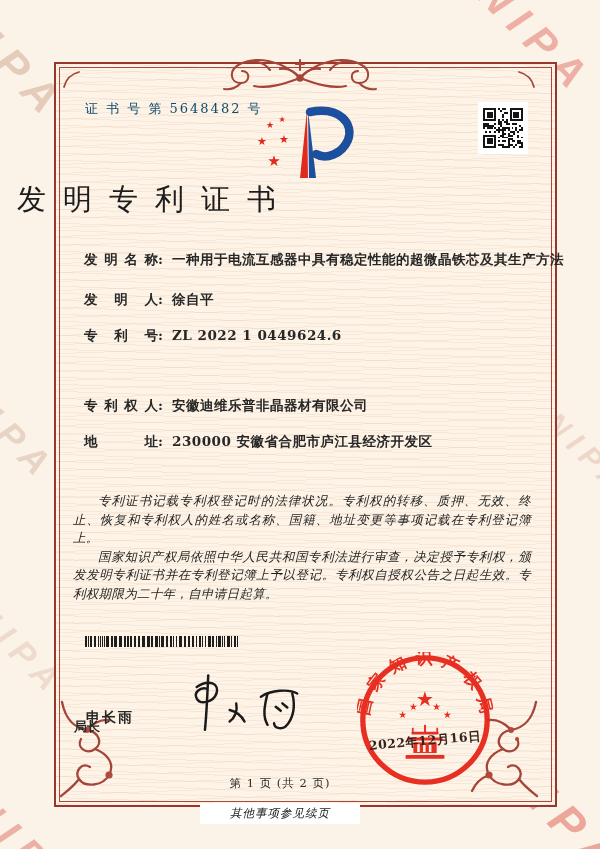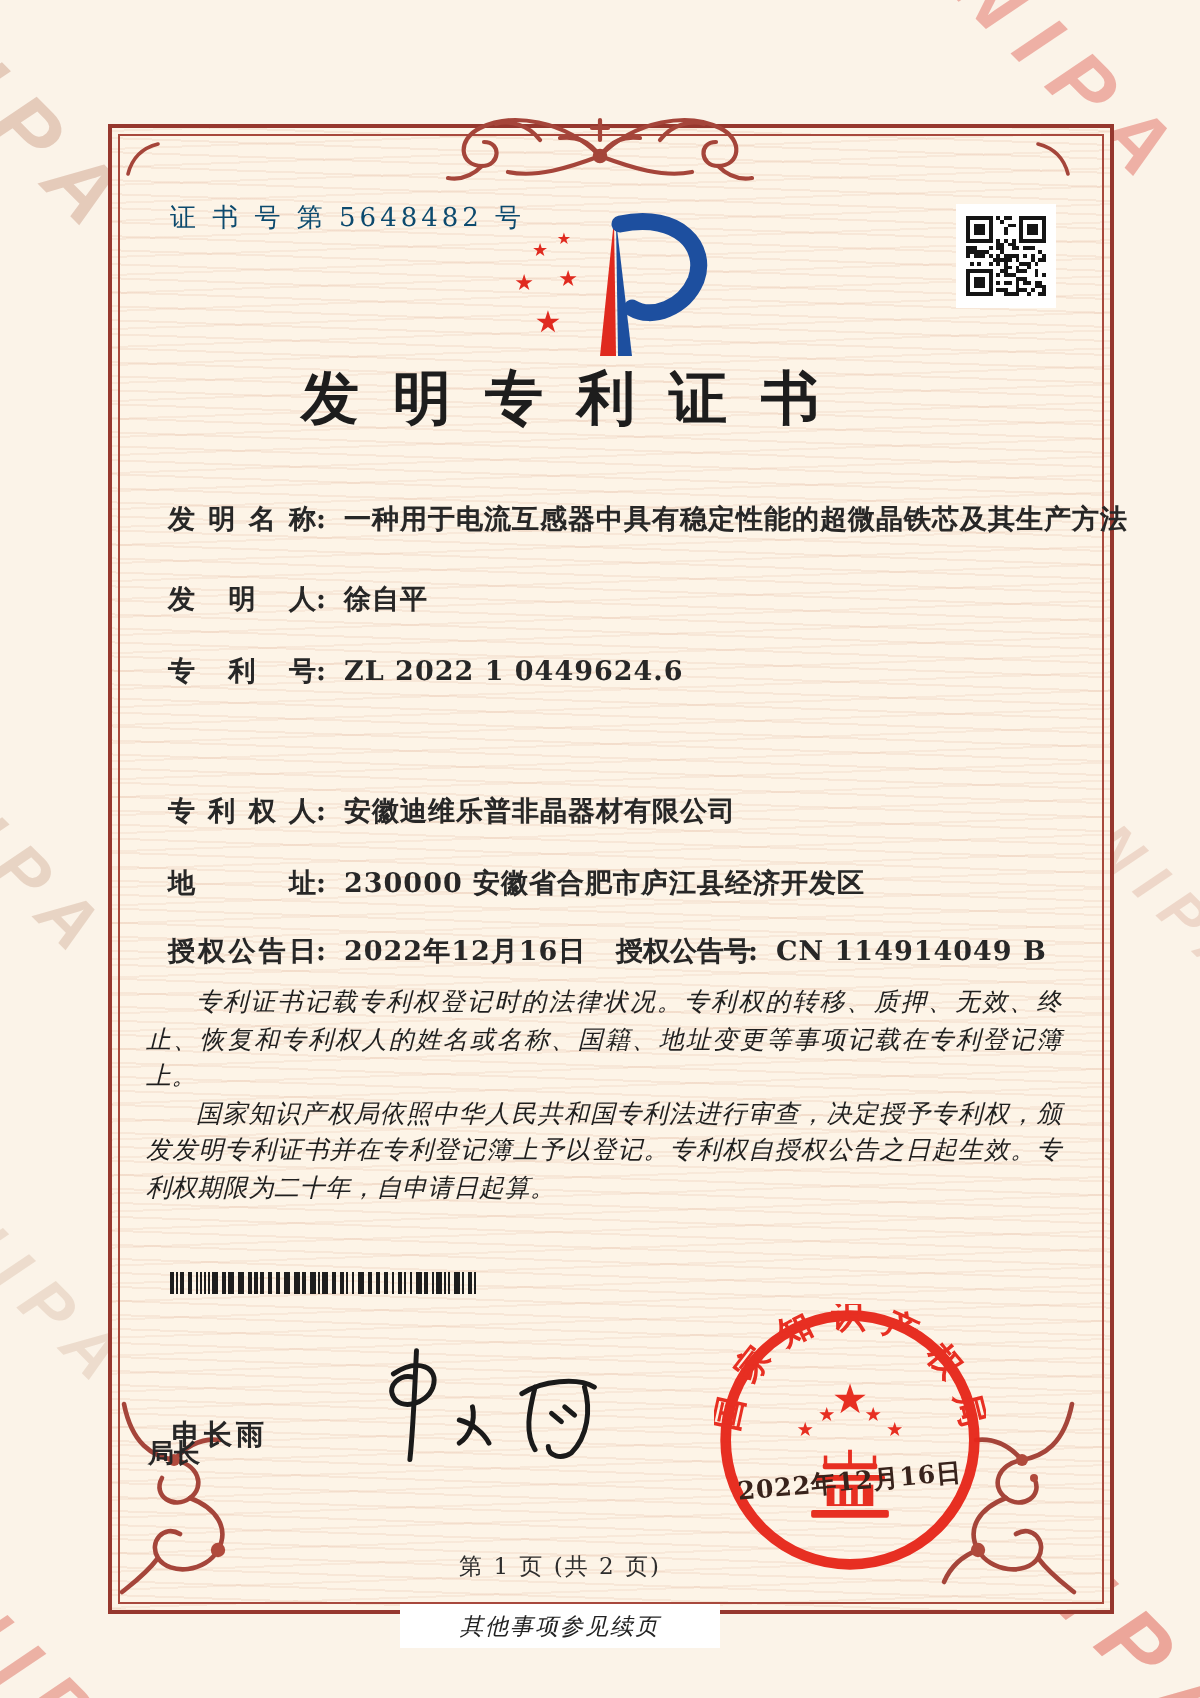--- a/index.html
+++ b/index.html
@@ -42,22 +42,22 @@
   .orn-br{left:466px; top:700px; width:74px; height:100px;}
   .orn-bl{left:58px; top:700px; width:74px; height:100px; transform:scale(-1,1);}
   .tick-tl{left:62px; top:70px; width:20px; height:20px;}
   .tick-tr{left:516px; top:70px; width:20px; height:20px; transform:scale(-1,1);}
   
   .cert-no{position:absolute; left:85px; top:100px; font-size:13px; letter-spacing:2px; color:#0c4a6e;}
   .logo{position:absolute; left:240px; top:98px; width:130px; height:84px;}
   .qr{position:absolute; left:478px; top:102px; width:50px; height:52px; background:#fff; padding:0;}
   .qr svg{position:absolute; left:5px; top:6px; width:40px; height:40px;}
   .title{
-    position:absolute; left:0; top:180px; width:560px; text-align:center;
-    font-size:29px; font-weight:700; letter-spacing:17px; text-indent:17px; color:#1d1d1d;
+    position:absolute; left:0; top:180px; width:560px; text-align:left;
+    font-size:29px; font-weight:400; letter-spacing:17px; text-indent:17px; color:#1d1d1d;
   }
   
   .frow{position:absolute; left:84px; font-size:13.5px; font-weight:600; white-space:nowrap;}
   .flabel{display:inline-block; width:74px; text-align:justify; text-align-last:justify; -moz-text-align-last:justify;}
   .fcolon{display:inline-block; width:4px;}
   .fvalue{margin-left:10px; font-weight:600; letter-spacing:.5px;}
   .fpair2{position:absolute; left:224px; top:0;}
   .fpair2 .flabel{width:66px;}
   
   .body-text{
@@ -74,21 +74,21 @@
   
   .seal{position:absolute; left:357px; top:652px; width:136px; height:136px; opacity:.96;}
   .seal-date{
     position:absolute; left:363px; top:733px; width:124px; text-align:center;
     font-size:12.5px; font-weight:bold; color:#38231c; letter-spacing:.5px;
     transform:rotate(-5deg);
   }
   
   .page-num{position:absolute; left:0; top:776px; width:560px; text-align:center; font-size:11.5px; letter-spacing:1px; color:#2d2d2d;}
   .cont-note{position:absolute; left:0; top:806px; width:560px; text-align:center; font-size:11.5px; font-style:italic; color:#222;}
-  .cont-note span{background:#ffffff; padding:4px 30px; letter-spacing:1px;}
+  .cont-note span{background:#ffffff; padding:4px 30px; letter-spacing:1px;font-family:Liberation Mono, monospace;}
 </style>
 </head>
 <body>
 
 <div class="page">
 
   <span class="wm wm1">CNIPA</span>
   <span class="wm wm2">CNIPA</span>
   <span class="wm wm3">CNIPA</span>
   <span class="wm wm4">CNIPA</span>
@@ -382,26 +382,20 @@
   </div>
   <div class="frow" style="top:327px">
     <span class="flabel">专利号</span><span class="fcolon">:</span><span class="fvalue">ZL 2022 1 0449624.6</span>
   </div>
   <div class="frow" style="top:397px">
     <span class="flabel">专利权人</span><span class="fcolon">:</span><span class="fvalue">安徽迪维乐普非晶器材有限公司</span>
   </div>
   <div class="frow" style="top:433px">
     <span class="flabel">地址</span><span class="fcolon">:</span><span class="fvalue">230000 安徽省合肥市庐江县经济开发区</span>
   </div>
-  <div class="frow" style="top:467px">
-    <span class="flabel">授权公告日</span><span class="fcolon">:</span><span class="fvalue">2022年12月16日</span>
-    <span class="fpair2">
-      <span class="flabel">授权公告号</span><span class="fcolon">:</span><span class="fvalue">CN 114914049 B</span>
-    </span>
-  </div>
 
   <div class="body-text">
     <p>专利证书记载专利权登记时的法律状况。专利权的转移、质押、无效、终止、恢复和专利权人的姓名或名称、国籍、地址变更等事项记载在专利登记簿上。</p>
     <p>国家知识产权局依照中华人民共和国专利法进行审查，决定授予专利权，颁发发明专利证书并在专利登记簿上予以登记。专利权自授权公告之日起生效。专利权期限为二十年，自申请日起算。</p>
   </div>
 
   <svg class="barcode" id="barcode-svg" viewBox="0 0 155 11" preserveAspectRatio="none">
       <rect x="0" y="0" width="2" height="11" fill="#1e1e1e"></rect>
       <rect x="3" y="0" width="1" height="11" fill="#1e1e1e"></rect>
       <rect x="5" y="0" width="2" height="11" fill="#1e1e1e"></rect>

